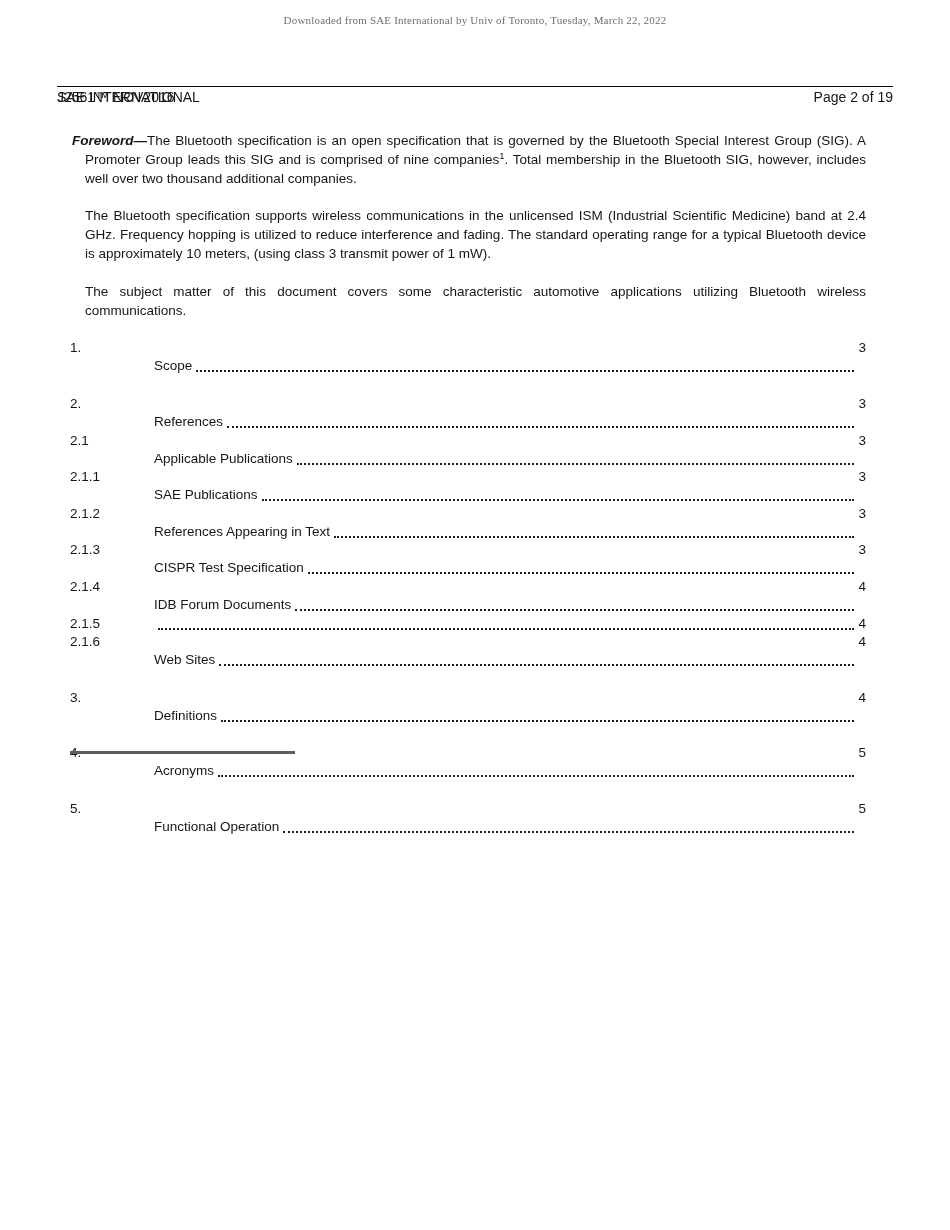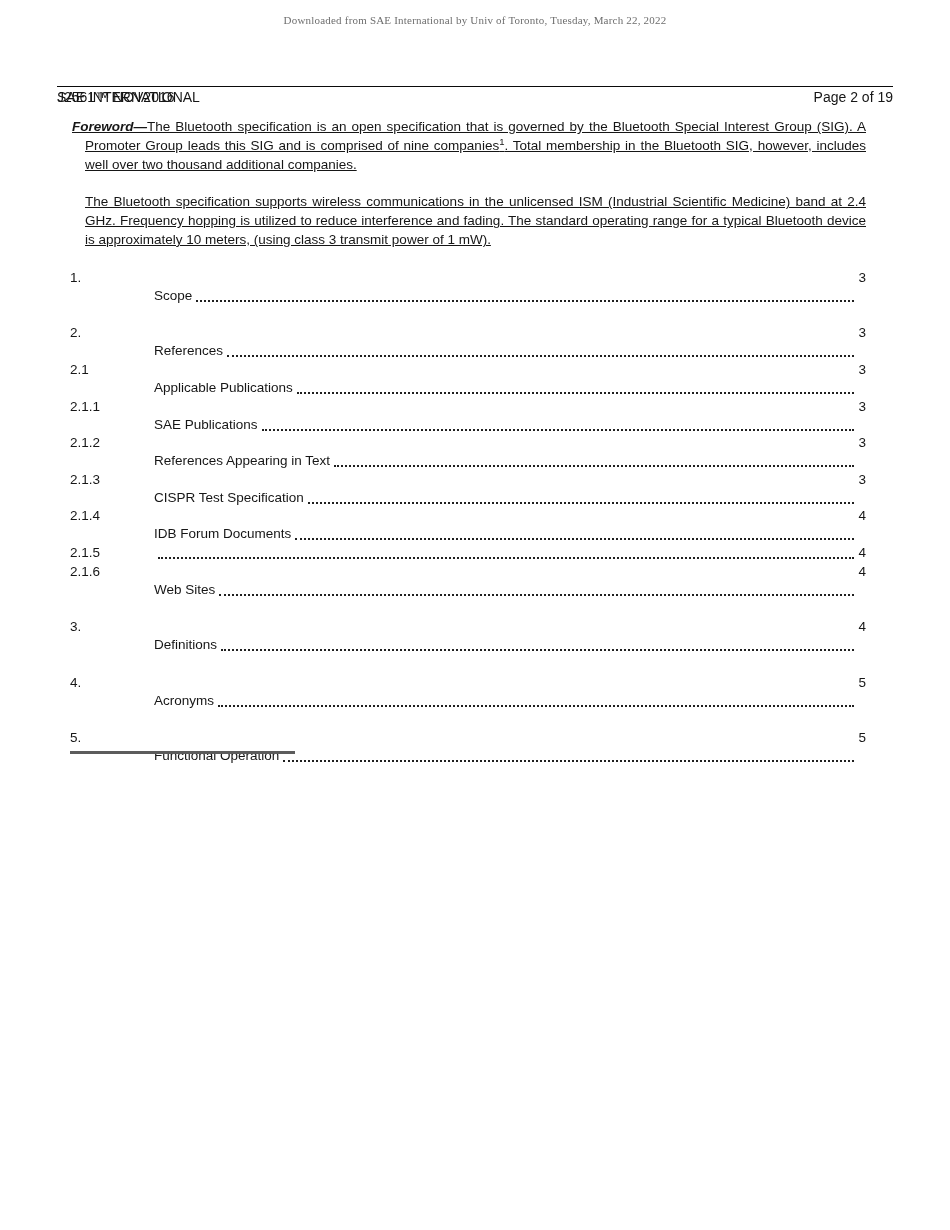--- a/index.html
+++ b/index.html
@@ -47,25 +47,24 @@
     height: 0;
     border-top: 1.5px solid #0a0a0a;
   }
   .body-flow {
     position: absolute;
     top: 118px;
     left: 0;
     right: 0;
   }
   .para {
-    margin: 0 84px 19px 85px;
+    margin: 14px 84px 19px 85px;
     font-size: 13.5px;
     line-height: 18.8px;
     text-align: justify;
-    text-decoration: underline;
   }
   .para.hang { text-indent: -13px; }
   .fw-label { font-weight: 700; font-style: italic; }
   .fnref {
     font-size: 9.5px;
     vertical-align: 5px;
     line-height: 0;
   }
   .toc-title {
     margin: 21px 84px 19px 85px;
@@ -129,20 +128,21 @@
     <span class="header-right">Page 2 of 19</span>
   </div>
   <div class="header-rule"></div>
 
   <div class="body-flow">
 
     <p class="para hang"><span class="fw-label">Foreword—</span><span>The Bluetooth specification is an open specification that is governed by the Bluetooth Special Interest Group (SIG). A Promoter Group leads this SIG and is comprised of nine companies</span><sup class="fnref">1</sup><span>. Total membership in the Bluetooth SIG, however, includes well over two thousand additional companies.</span></p>
 
     <p class="para">The Bluetooth specification supports wireless communications in the unlicensed ISM (Industrial Scientific Medicine) band at 2.4 GHz. Frequency hopping is utilized to reduce interference and fading. The standard operating range for a typical Bluetooth device is approximately 10 meters, (using class 3 transmit power of 1 mW).</p>
 
+    <p class="para">The subject matter of this document covers some characteristic automotive applications utilizing Bluetooth wireless communications.</p>
 
 
     <div class="toc-list" id="toc-list">
     <div class="toc-row gap">
       <span class="toc-num">1.</span>
       <span class="toc-label">Scope</span>
       <span class="toc-dots"></span>
       <span class="toc-page">3</span>
     </div>
 

